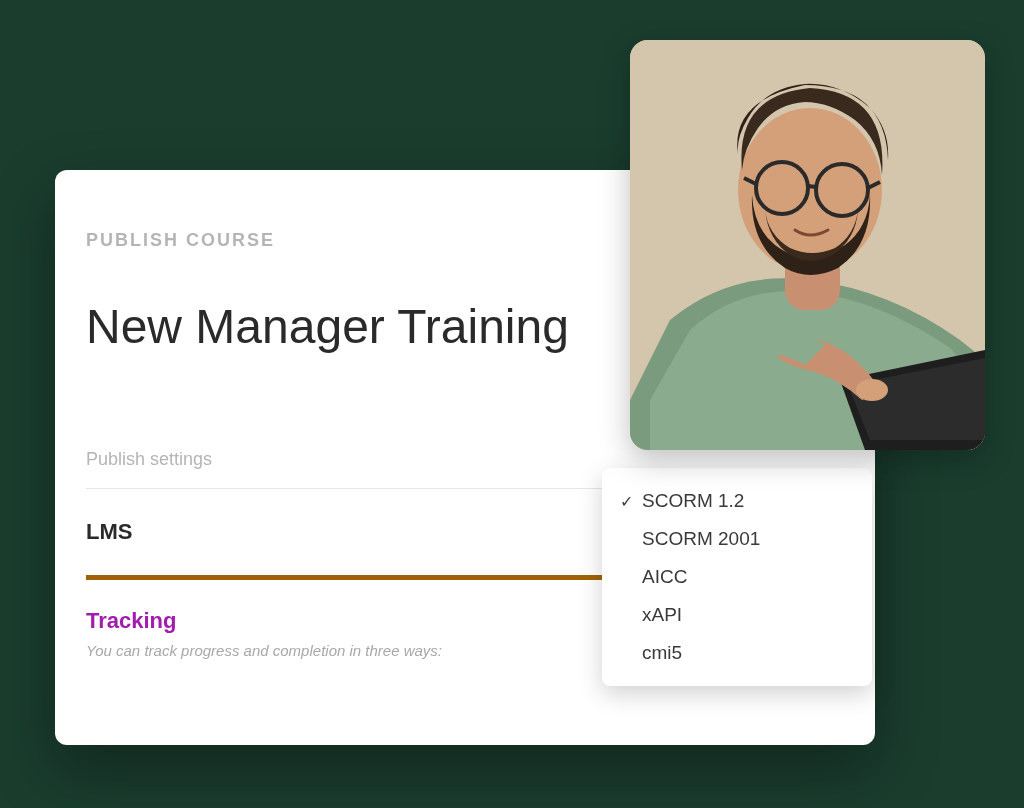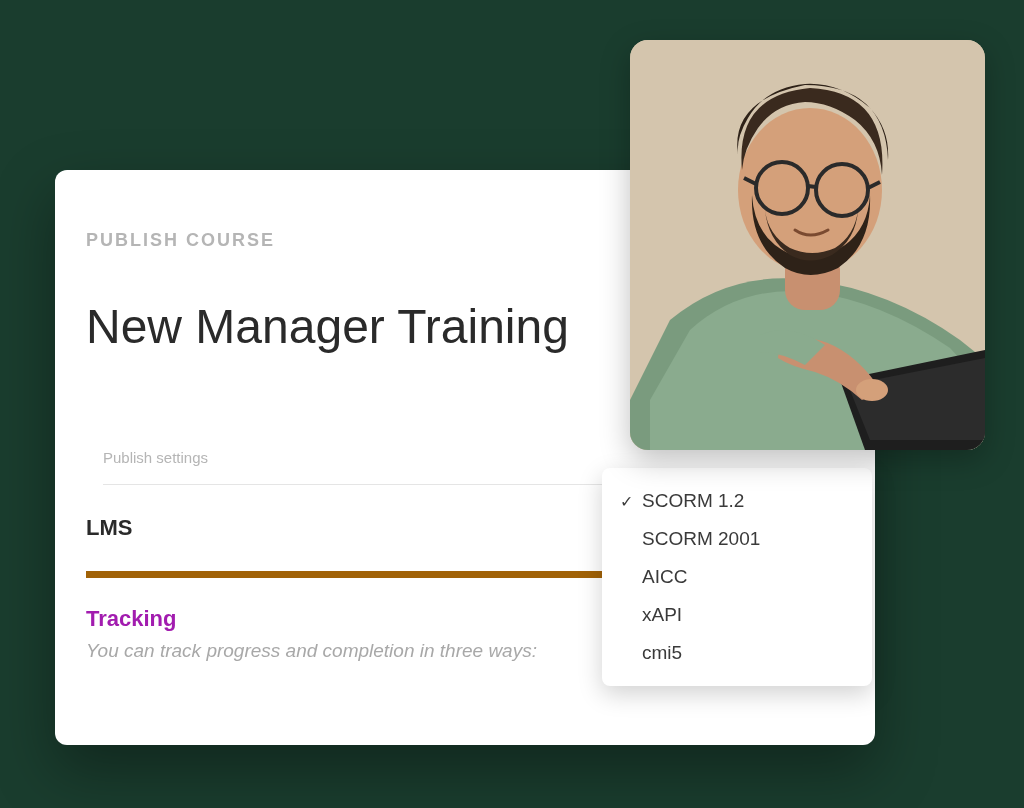--- a/index.html
+++ b/index.html
@@ -30,49 +30,48 @@
       margin-bottom: 10px;
     }
     .title {
       font-size: 48px;
       font-weight: 400;
       color: #2a2a2a;
       margin-bottom: 95px;
       margin-top: 48px;
     }
     .section-label {
-      font-size: 15px;
+      font-size: 18px;
       color: #b5b5b5;
       padding-bottom: 18px;
       border-bottom: 1px solid #e5e5e5;
-      margin-left: 17px;
     }
     .row {
       display: flex;
       align-items: center;
       justify-content: space-between;
       padding: 30px 0;
-      border-bottom: 7px solid #a16207;
+      border-bottom: 5px solid #a16207;
     }
     .row-label {
       font-size: 22px;
       font-weight: 700;
       color: #2a2a2a;
     }
     .tracking-block {
       padding-top: 28px;
     }
     .tracking-label {
       font-size: 22px;
       font-weight: 700;
       color: #a21caf;
       margin-bottom: 8px;
     }
     .tracking-desc {
-      font-size: 19px;
+      font-size: 15px;
       font-style: italic;
       color: #a8a8a8;
     }
     .dropdown {
       position: absolute;
       left: 602px;
       top: 468px;
       width: 270px;
       background: #ffffff;
       border-radius: 8px;

